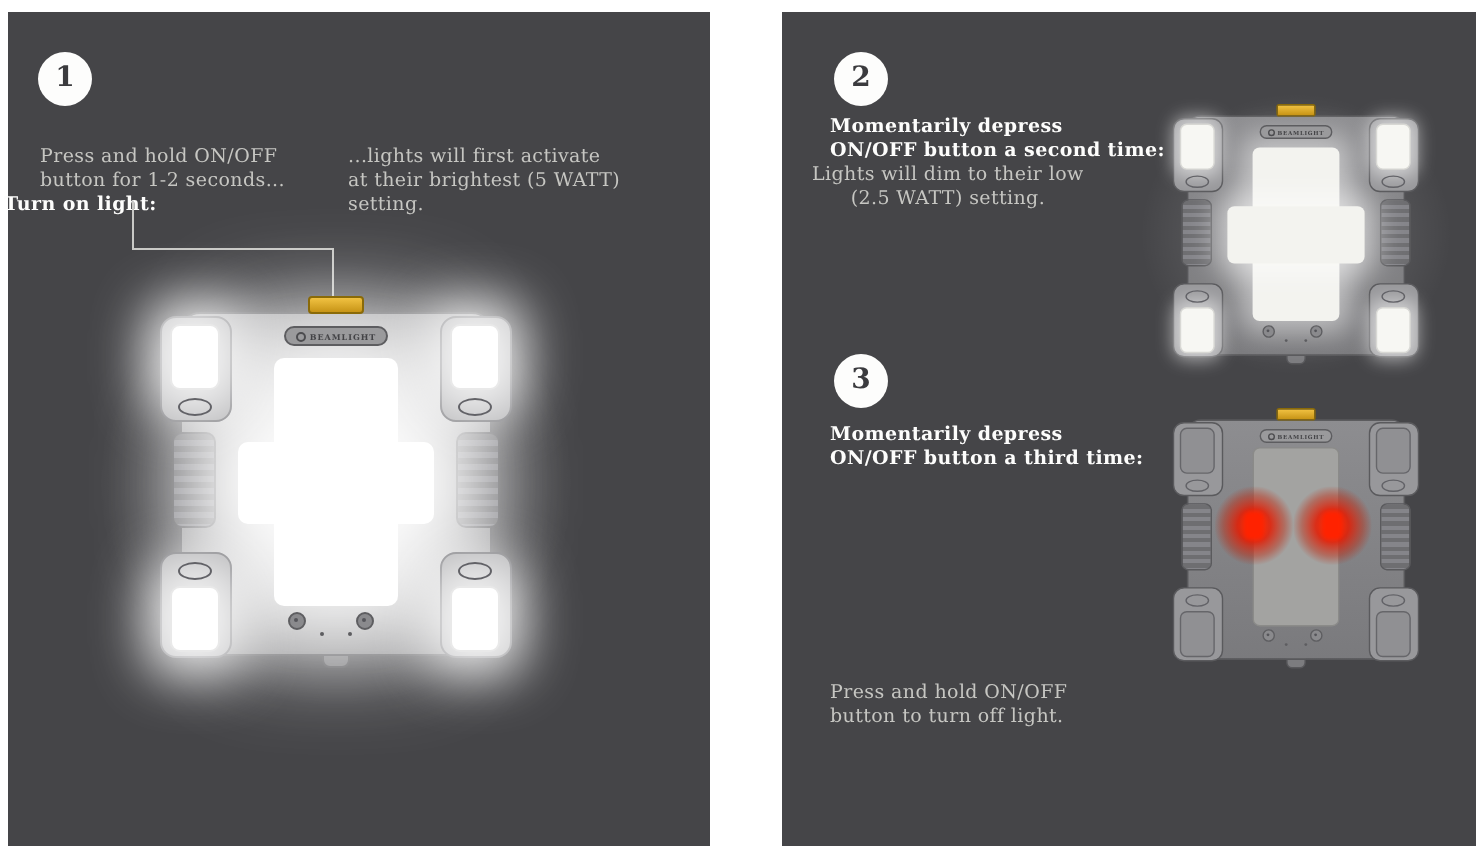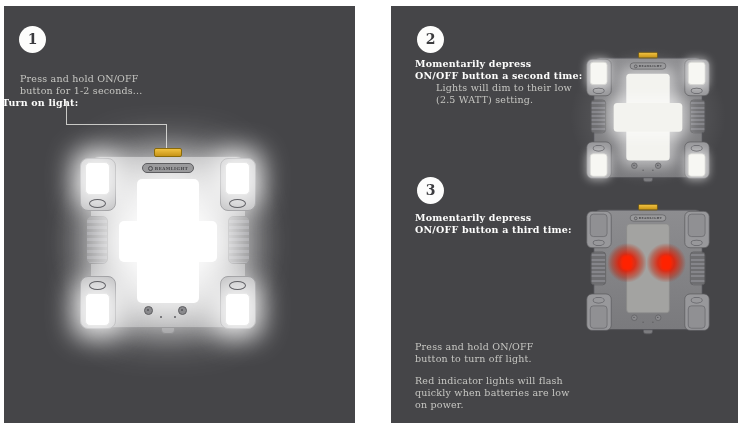--- a/index.html
+++ b/index.html
@@ -100,20 +100,23 @@
 <div class="page">
 
   <div class="panel panel-1">
     <div class="haze haze-1" style="position:absolute;left:4px;top:86px;"></div>
   </div>
 
   <div class="step-circle" style="left:19px;top:26px;">1</div>
   <div class="txt bold" style="left:2px;top:61px;margin-top:36px;">Turn on light:</div>
   <div class="txt" style="left:20px;top:73px;">Press and hold ON/OFF
 button for 1-2 seconds...</div>
+  <div class="txt" style="left:174px;top:73px;">...lights will first activate
+at their brightest (5 WATT)
+setting.</div>
 
   <div class="line" style="left:66px;top:101px;width:1px;height:24px;"></div>
   <div class="line" style="left:66px;top:124px;width:101px;height:1px;"></div>
   <div class="line" style="left:166px;top:124px;width:1px;height:27px;"></div>
 
   <div class="device v-bright" style="left:78px;top:148px;">
     <div class="dv-btn"></div>
     <div class="dv-body"></div>
     <div class="dv-rail rail-l"></div>
     <div class="dv-rail rail-r"></div>
@@ -147,21 +150,21 @@
     <div class="dv-tab"></div>
   </div>
 
   <div class="panel panel-2">
     <div class="haze haze-2" style="position:absolute;left:152px;top:16px;"></div>
   </div>
 
   <div class="step-circle" style="left:417px;top:26px;">2</div>
   <div class="txt bold" style="left:415px;top:58px;">Momentarily depress
 ON/OFF button a second time:</div>
-  <div class="txt" style="left:436px;top:82px;">Lights will dim to their low
+  <div class="txt" style="left:406px;top:82px;text-align:center;">Lights will dim to their low
 (2.5 WATT) setting.</div>
 
   <div class="device sm v-dim" style="left:585px;top:52px;">
     <div class="dv-btn"></div>
     <div class="dv-body"></div>
     <div class="dv-rail rail-l"></div>
     <div class="dv-rail rail-r"></div>
     <div class="dv-cross-v"></div>
     <div class="dv-cross-h"></div>
 
@@ -190,23 +193,20 @@
     <div class="dv-dot dot-l"></div>
     <div class="dv-dot dot-r"></div>
     <div class="dv-tab"></div>
   </div>
 
   <div class="step-circle" style="left:417px;top:177px;">3</div>
   <div class="txt bold" style="left:415px;top:212px;">Momentarily depress
 ON/OFF button a third time:</div>
   <div class="txt" style="left:415px;top:341px;">Press and hold ON/OFF
 button to turn off light.</div>
-  <div class="txt" style="left:415px;top:375px;">Red indicator lights will flash
-quickly when batteries are low
-on power.</div>
 
   <div class="device sm v-red" style="left:585px;top:204px;">
     <div class="dv-btn"></div>
     <div class="dv-body"></div>
     <div class="dv-rail rail-l"></div>
     <div class="dv-rail rail-r"></div>
 
     <div class="dv-panel"></div>
     <div class="dv-red red-l"></div>
     <div class="dv-red red-r"></div>

